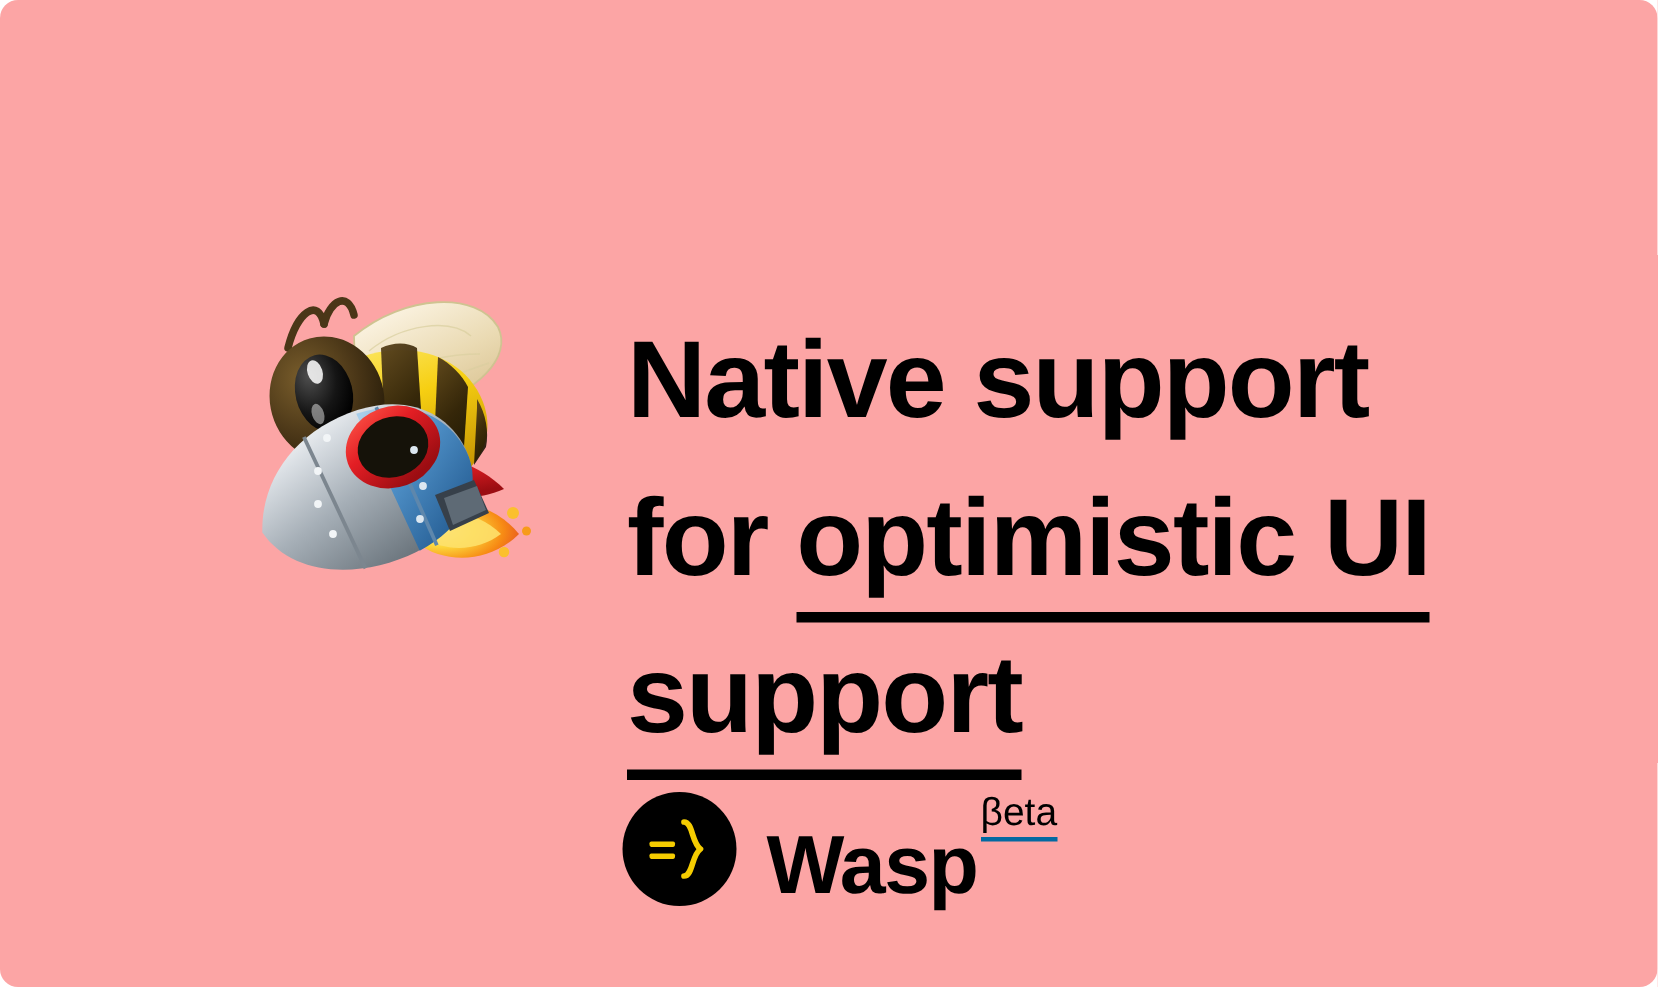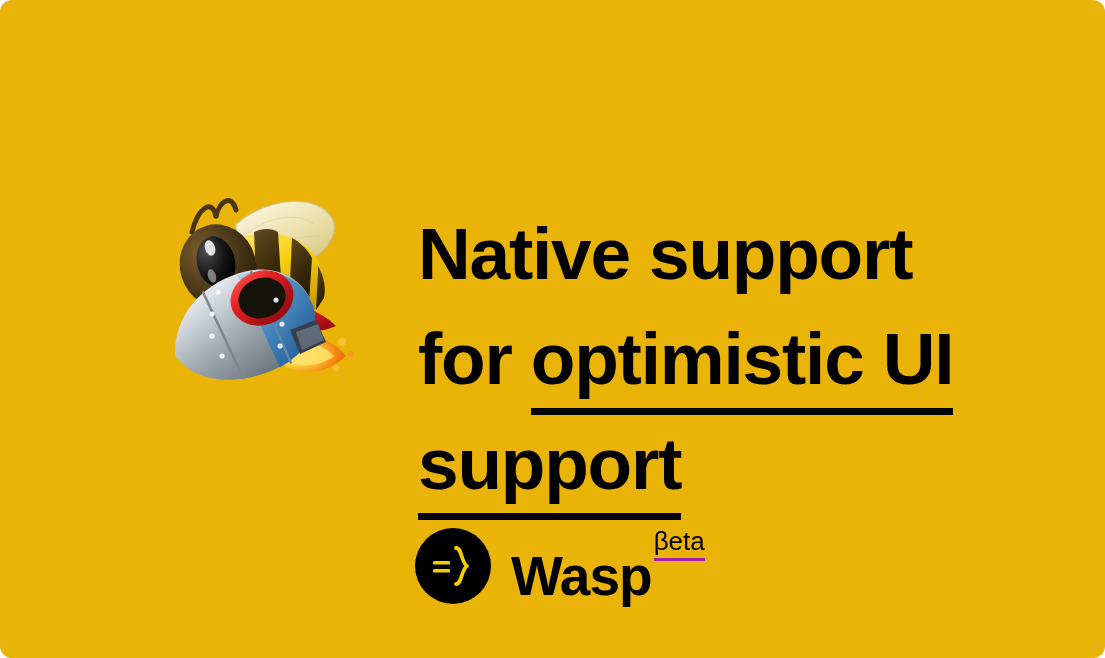--- a/index.html
+++ b/index.html
@@ -11,21 +11,21 @@
     width: 1105px;
     height: 658px;
     overflow: hidden;
     font-family: "Liberation Sans", sans-serif;
   }
 
   .card {
     position: relative;
     width: 1105px;
     height: 658px;
-    background: #eab308;
+    background: #fca5a5;
     border-radius: 12px;
     overflow: hidden;
     box-sizing: border-box;
   }
 
   
   .illustration {
     position: absolute;
     left: 150px;
     top: 180px;
@@ -92,21 +92,21 @@
   }
   .logo-beta {
     position: absolute;
     left: 100%;
     top: -22px;
     margin-left: 2px;
     font-size: 26px;
     font-weight: normal;
     letter-spacing: 0;
     color: #000000;
-    border-bottom: 3px solid #a21caf;
+    border-bottom: 3px solid #0369a1;
     padding-bottom: 1px;
     line-height: 1.15;
     white-space: nowrap;
   }
 </style>
 </head>
 <body>
 
 <div class="card">
 

